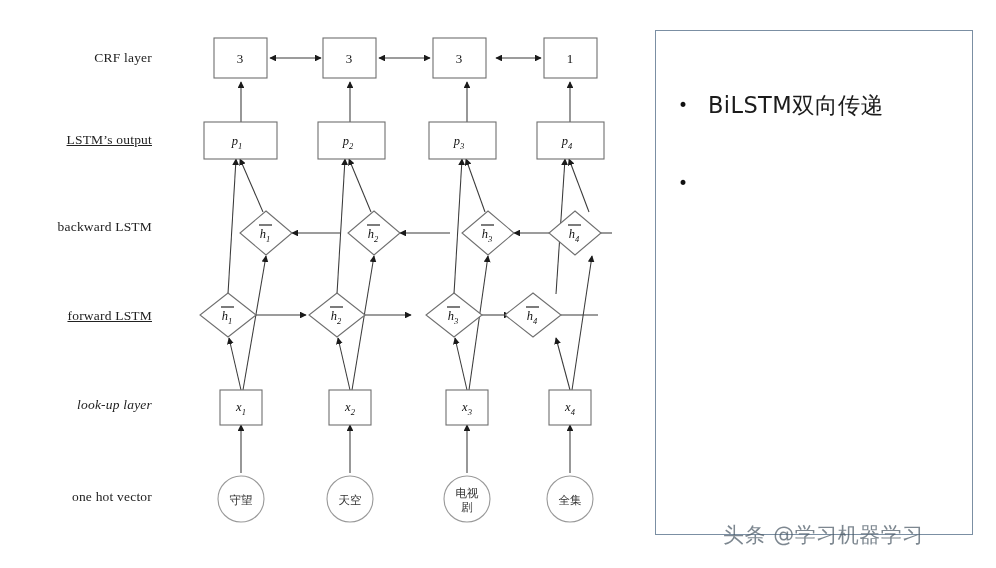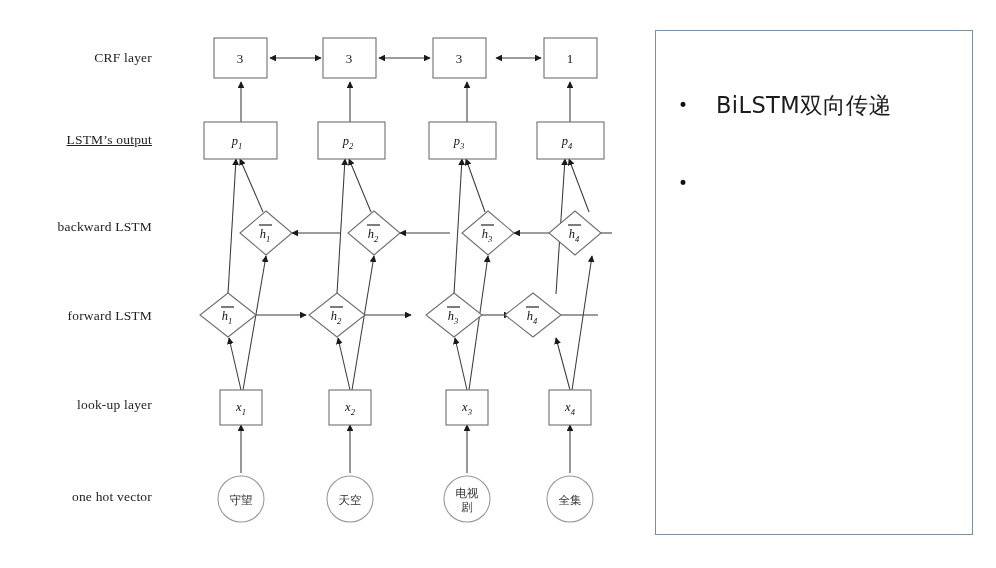--- a/index.html
+++ b/index.html
@@ -106,21 +106,20 @@
     text-align: left;
     padding-top: 6px;
   }
   .bullet-text {
     font-family: "DejaVu Sans", sans-serif;
     font-size: 22.5px;
     color: #1b1b1b;
     line-height: 1.25;
     letter-spacing: 0.4px;
     white-space: nowrap;
-    margin-left: 8px;
   }
   #watermark {
     position: absolute;
     left: 723px;
     top: 521px;
     font-family: "DejaVu Sans", sans-serif;
     font-size: 21px;
     color: #4c5a66;
     opacity: 0.72;
     white-space: nowrap;
@@ -128,22 +127,22 @@
   }
 </style>
 </head>
 <body>
 
 <div id="stage">
 
   <div class="row-label" style="left:152px; top:58px;">CRF layer</div>
   <div class="row-label" style="left:152px; top:140px;text-decoration:underline;">LSTM’s output</div>
   <div class="row-label" style="left:152px; top:227px;">backward LSTM</div>
-  <div class="row-label" style="left:152px; top:316px;">forward LSTM</div>
-  <div class="row-label" style="left:152px; top:405px;">look-up layer</div>
+  <div class="row-label" style="left:152px; top:316px;text-decoration:underline;">forward LSTM</div>
+  <div class="row-label" style="left:152px; top:405px;font-style:italic;">look-up layer</div>
   <div class="row-label" style="left:152px; top:497px;font-family:Liberation Serif, serif;">one hot vector</div>
 
   <svg class="diagram" viewBox="0 0 996 568">
     <defs>
       <marker id="arrow" viewBox="0 0 10 10" refX="9" refY="5" markerWidth="6.5" markerHeight="6.5" orient="auto-start-reverse">
         <path d="M 0 0 L 10 5 L 0 10 z" fill="#1a1a1a"></path>
       </marker>
       <marker id="arrowStart" viewBox="0 0 10 10" refX="9" refY="5" markerWidth="6.5" markerHeight="6.5" orient="auto-start-reverse">
         <path d="M 0 0 L 10 5 L 0 10 z" fill="#1a1a1a"></path>
       </marker>
@@ -326,14 +325,15 @@
   <div id="panel">
     <div class="bullet-row b0">
       <span class="bullet-dot">•</span>
       <span class="bullet-text">BiLSTM双向传递</span>
     </div>
     <div class="bullet-row b1">
       <span class="bullet-dot">•</span>
     </div>
   </div>
 
+  <div id="watermark">头条 @学习机器学习</div>
 
 </div>
 
 </body></html>

